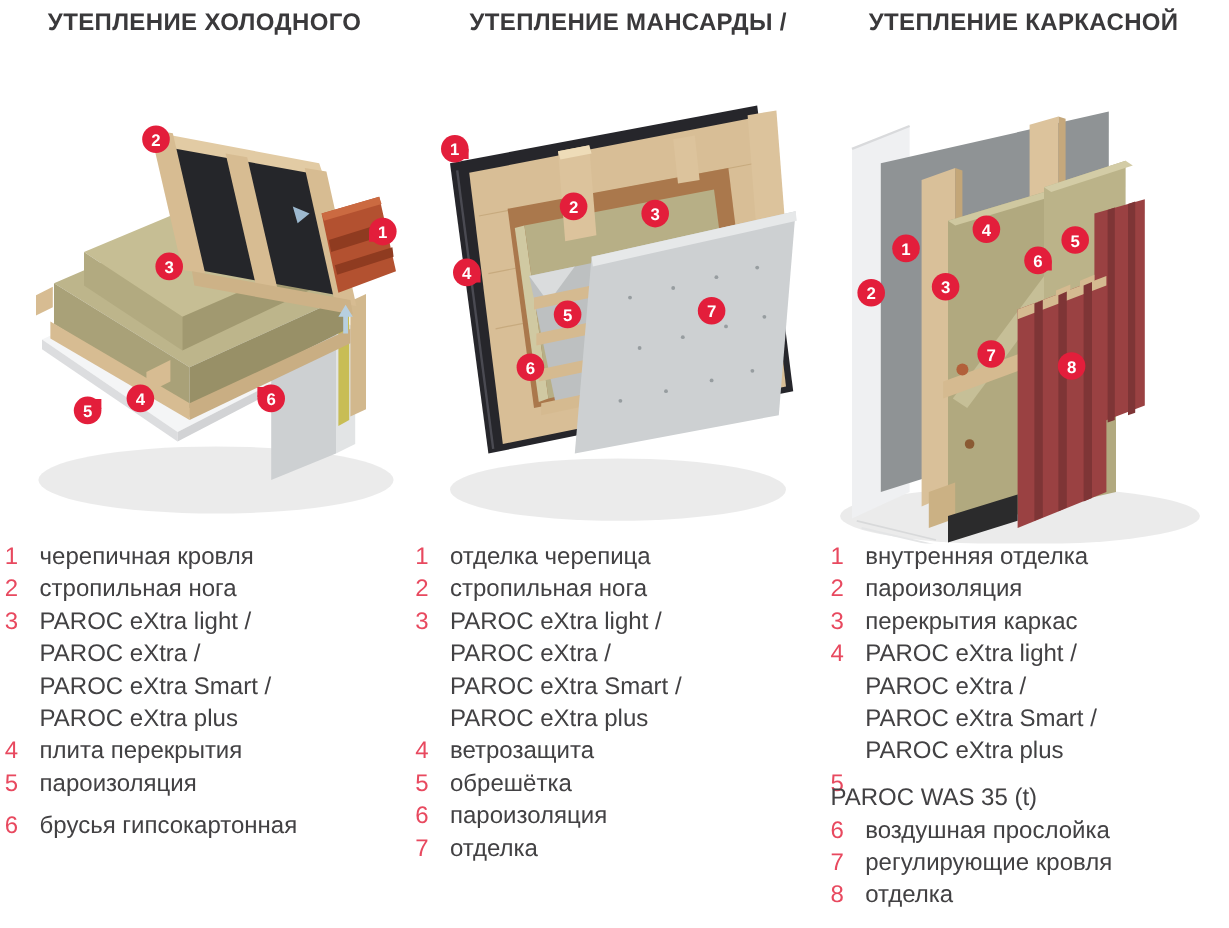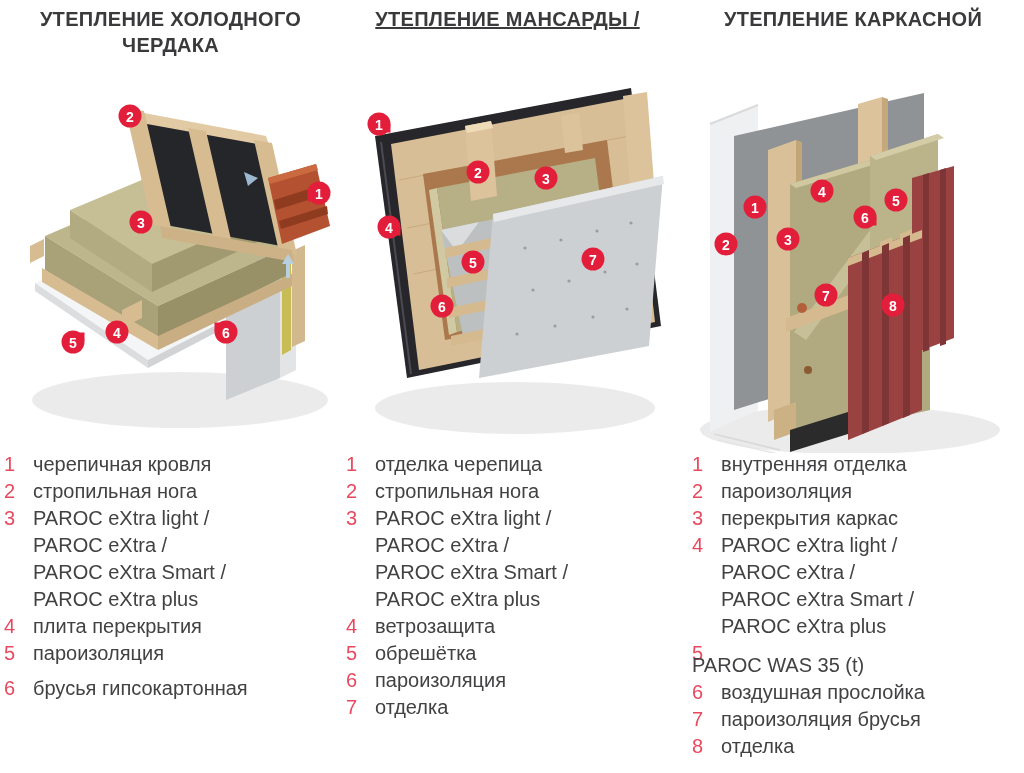--- a/index.html
+++ b/index.html
@@ -43,23 +43,22 @@
   .legend-line{display:block;}
   .legend-line.flush{margin-left:-29px;margin-top:12px;}
 </style>
 </head>
 <body>
 
 <div class="page">
 
   <h2 class="section-title" style="left:0;width:341px;">
     <span class="t-line">УТЕПЛЕНИЕ ХОЛОДНОГО</span>
-    <span class="t-line">ЧЕРДАКА</span>
   </h2>
-  <h2 class="section-title" style="left:337px;width:341px;text-decoration:underline;">
+  <h2 class="section-title" style="left:353px;width:341px;">
     <span class="t-line">УТЕПЛЕНИЕ МАНСАРДЫ /</span>
   </h2>
   <h2 class="section-title" style="left:682px;width:342px;">
     <span class="t-line">УТЕПЛЕНИЕ КАРКАСНОЙ</span>
   </h2>
 
   <div class="diagram" style="left:30px;top:78px;width:300px;height:368px;">
     <svg width="300" height="368" viewBox="0 0 300 368">
       <ellipse cx="150" cy="322" rx="148" ry="28" fill="#000" opacity="0.08"></ellipse>
 
@@ -357,21 +356,21 @@
       </li>
       <li class="legend-item">
         <span class="legend-num">6</span>
         <span class="legend-text">
           <span class="legend-line">воздушная прослойка</span>
         </span>
       </li>
       <li class="legend-item">
         <span class="legend-num">7</span>
         <span class="legend-text">
-          <span class="legend-line">пароизоляция брусья</span>
+          <span class="legend-line">регулирующие кровля</span>
         </span>
       </li>
       <li class="legend-item">
         <span class="legend-num">8</span>
         <span class="legend-text">
           <span class="legend-line">отделка</span>
         </span>
       </li>
     </ol>
 

